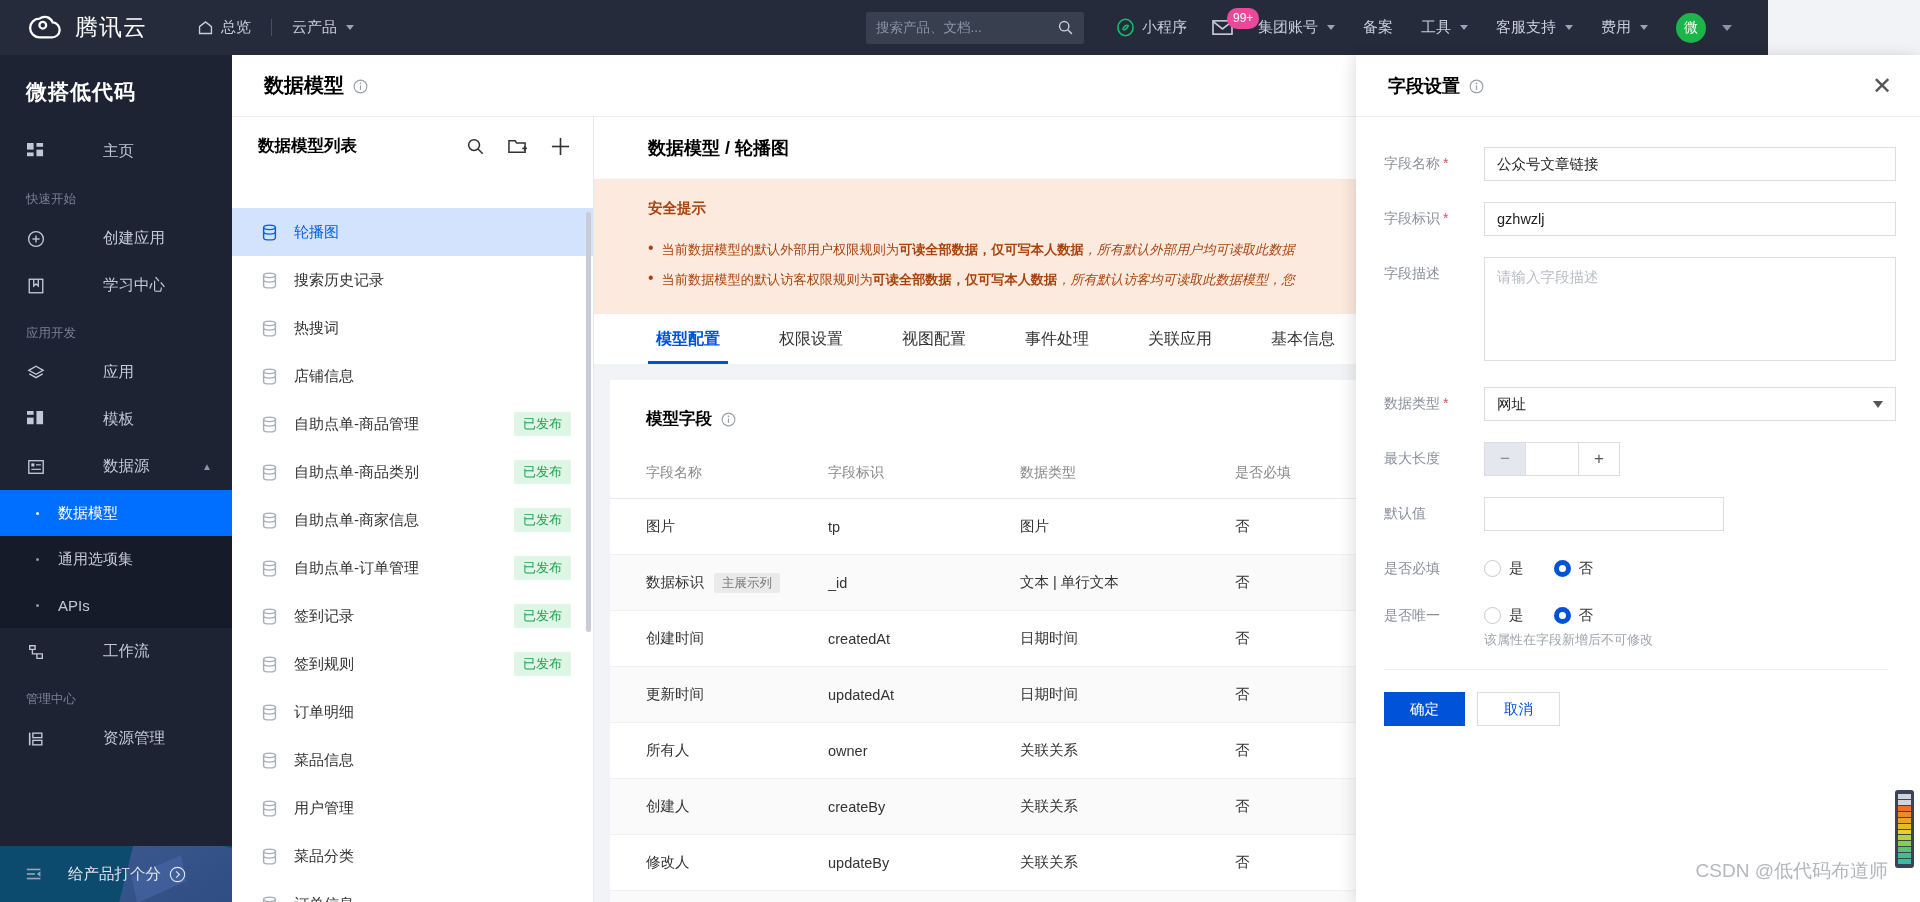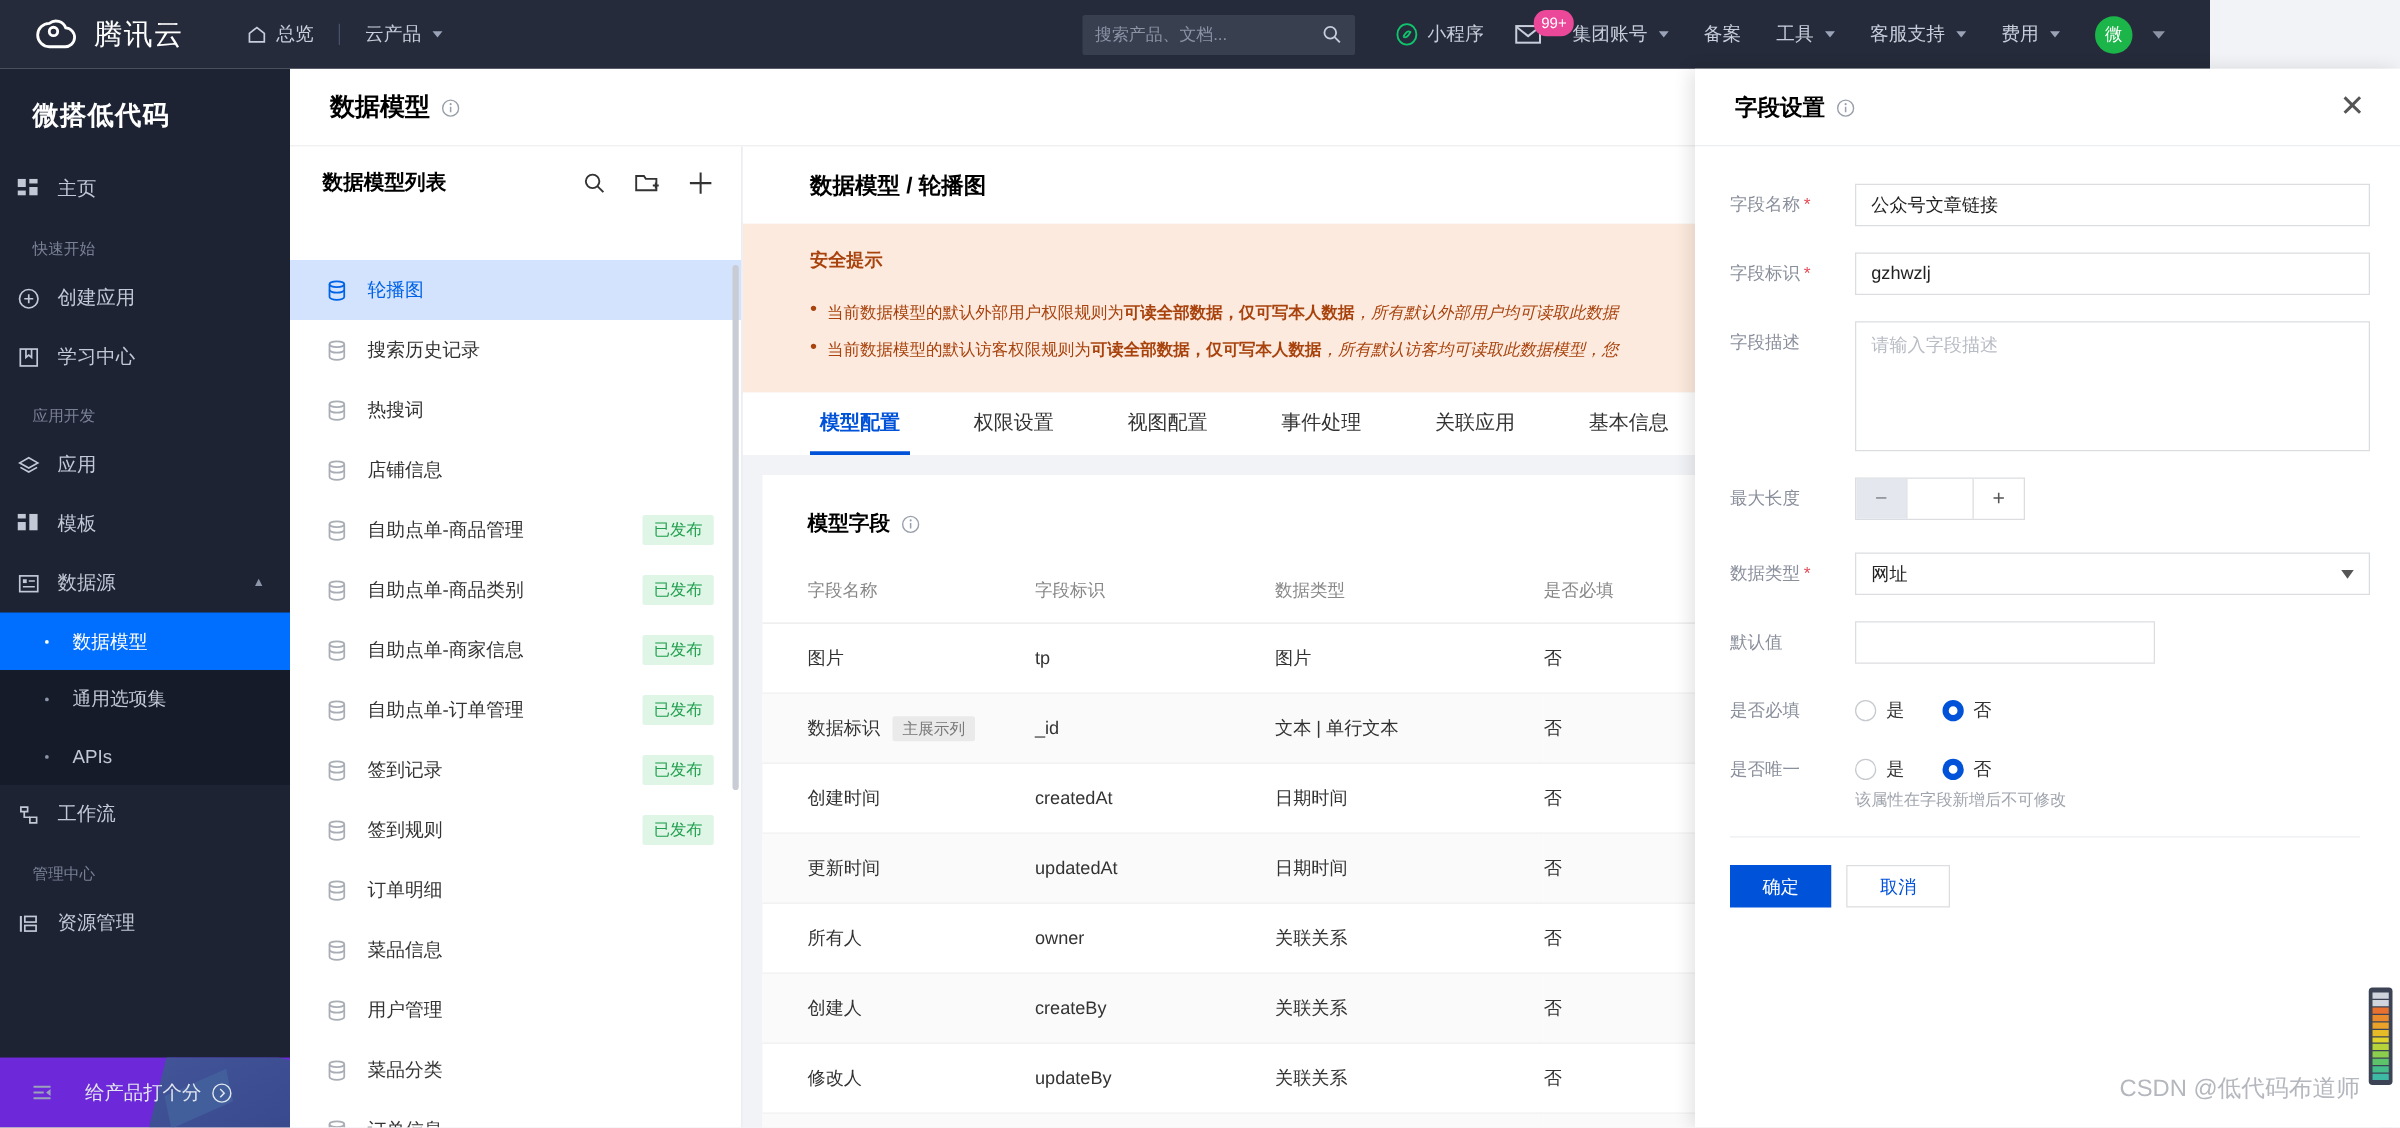--- a/index.html
+++ b/index.html
@@ -41,33 +41,33 @@
   .caret-solid { width: 0; height: 0; border-left: 5px solid transparent;
     border-right: 5px solid transparent; border-top: 6px solid #8b93a5; margin-left: 9px; }
 
   
   #sidebar {
     position: absolute; top: 55px; left: 0; width: 232px; height: 847px;
     background: #1d2333; color: #c3c8d6; overflow: hidden; z-index: 50;
   }
   .sb-title { font-size: 21px; color: #fff; font-weight: bold; padding: 23px 0 22px 26px; letter-spacing: 1px; }
   .sb-group { font-size: 12.5px; color: #7a8296; padding: 16px 0 7px 26px; }
-  .sb-item { display: flex; align-items: center; height: 47px; padding-left: 13px;
-    font-size: 15.5px; color: #c3c8d6; cursor: pointer; position: relative; }
+  .sb-item { display: flex; align-items: center; height: 47px; padding-left: 26px;
+    font-size: 15.5px; color: #c3c8d6; cursor: pointer; position: relative; gap: 44px; }
   .sb-item .ic { width: 19px; height: 19px; margin-right: 14px; flex: none;
     display: flex; align-items: center; justify-content: center; }
   .sb-sub-wrap { background: #161b29; }
   .sb-sub { display: flex; align-items: center; height: 46px; padding-left: 36px;
     font-size: 15px; color: #c3c8d6; cursor: pointer; }
   .sb-sub .dot { width: 3px; height: 3px; border-radius: 50%; background: #8d95a8; margin-right: 19px; flex:none;}
   .sb-sub.active { background: #006eff; color: #fff; }
   .sb-sub.active .dot { background: #fff; }
   .sb-chev { position: absolute; right: 20px; font-size: 10px; color: #8d95a8; }
   .sb-bottom { position: absolute; bottom: 0; left: 0; width: 232px; height: 56px;
-    background: #6d28d9; display: flex; align-items: center; overflow: hidden; }
+    background: #0c4a6e; display: flex; align-items: center; overflow: hidden; }
   .sb-bottom .collapse { margin-left: 24px; width: 22px; height: 22px; display:flex;align-items:center;justify-content:center;}
   .sb-rate { display: flex; align-items: center; gap: 8px; margin-left: 22px;
     font-size: 15.5px; color: #e2e6ef; position: relative; z-index: 2; }
   .ribbon { position: absolute; right: -14px; top: -8px; width: 120px; height: 88px;
     background: linear-gradient(135deg,#3f5a93 0%, #2f4a80 100%); transform: rotate(14deg);
     border-radius: 6px; opacity: .9; }
   .ribbon2 { position: absolute; right: 46px; top: 20px; width: 54px; height: 26px;
     background: #43629e; transform: rotate(-24deg) skewX(-12deg); opacity:.85; }
 
   
@@ -742,36 +742,36 @@
         <span>字段标识</span><span class="req">*</span>
       </span>
       <input class="ipt" value="gzhwzlj" style="">
     </div>
 
     <div class="frm-row">
       <span class="frm-lbl">字段描述</span>
       <textarea class="ipt" placeholder="请输入字段描述" style=""></textarea>
     </div>
 
+    <div class="frm-row" style="margin-top:26px;">
+      <span class="frm-lbl">
+        <span>数据类型</span><span class="req">*</span>
+      </span>
+      <div class="sel">
+        <span>网址</span>
+        <span class="arrow"></span>
+      </div>
+    </div>
+
     <div class="frm-row">
       <span class="frm-lbl">最大长度</span>
       <div class="stepper">
         <span class="btn minus">−</span>
         <span class="mid"></span>
         <span class="btn">+</span>
-      </div>
-    </div>
-
-    <div class="frm-row" style="margin-top:26px;">
-      <span class="frm-lbl">
-        <span>数据类型</span><span class="req">*</span>
-      </span>
-      <div class="sel">
-        <span>网址</span>
-        <span class="arrow"></span>
       </div>
     </div>
 
     <div class="frm-row">
       <span class="frm-lbl">默认值</span>
       <input class="ipt ipt-short" value="" style="">
     </div>
 
     <div class="frm-row">
       <span class="frm-lbl">是否必填</span>

